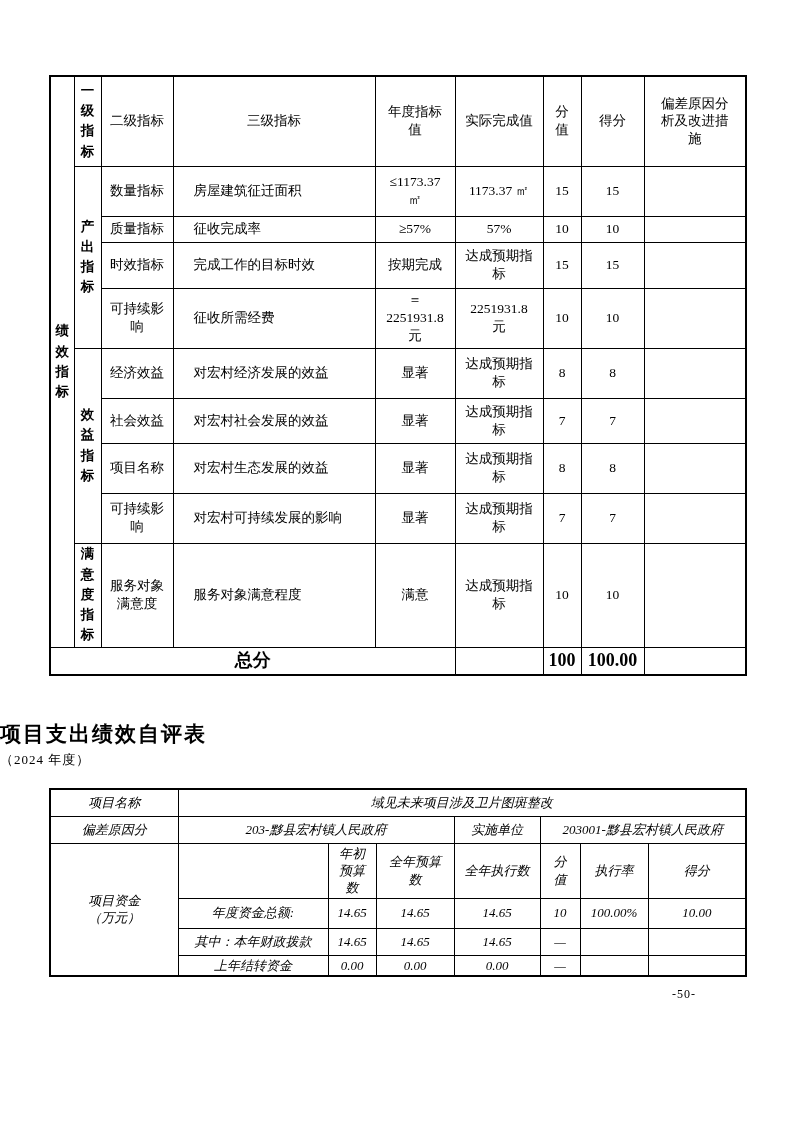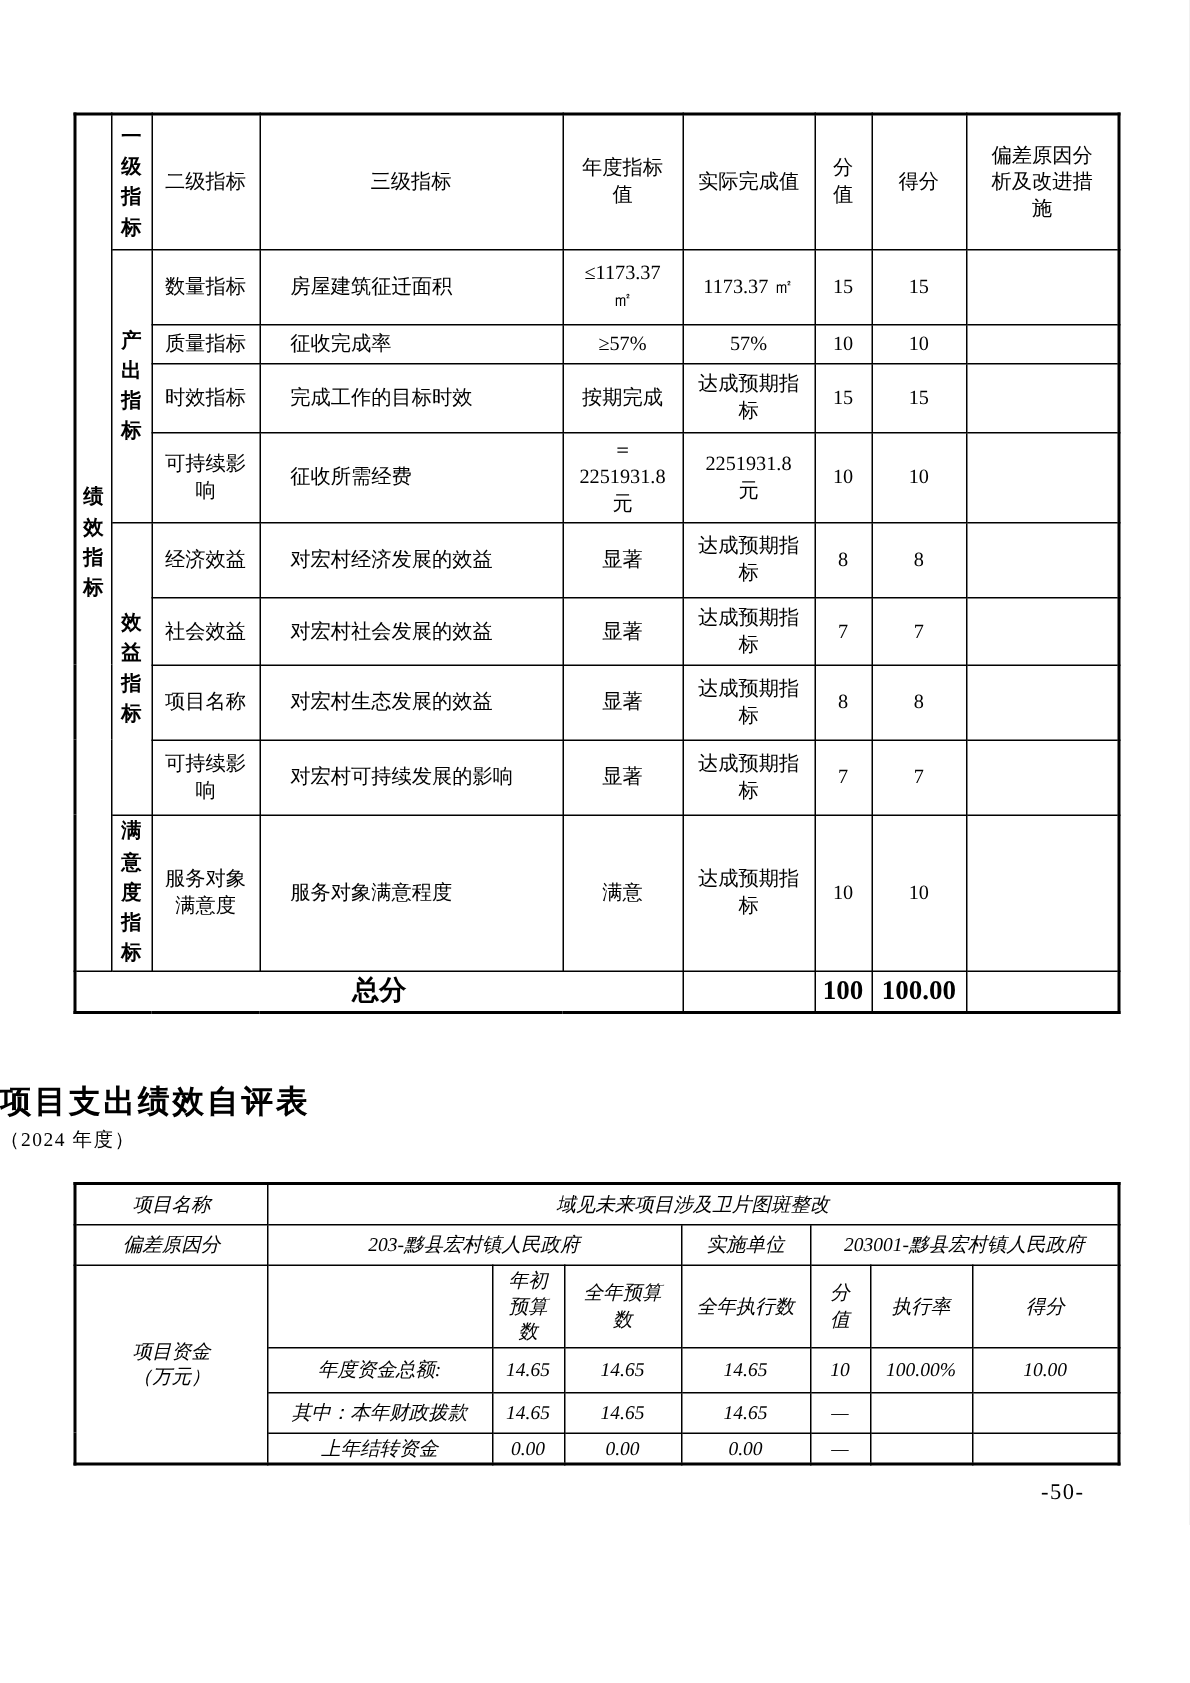--- a/index.html
+++ b/index.html
@@ -30,22 +30,22 @@
   .total-row td { font-weight:bold; font-size:18px; }
   .title {
     position:absolute; left:0; top:720px; width:100%;
     font-size:21px; font-weight:bold; letter-spacing:2px;
   }
   .subtitle {
     position:absolute; left:0; top:751px; width:100%;
     text-align:left; font-size:13px; letter-spacing:1px;
   }
   .pagenum {
-    position:absolute; top:987px; right:70px;
-    font-size:15px; letter-spacing:1px;
+    position:absolute; top:987px; right:97px;
+    font-size:12px; letter-spacing:1px;
   }
 </style>
 </head>
 <body>
 
 <div class="page">
 
   <table class="t1">
     <colgroup>
       <col class="c0">

